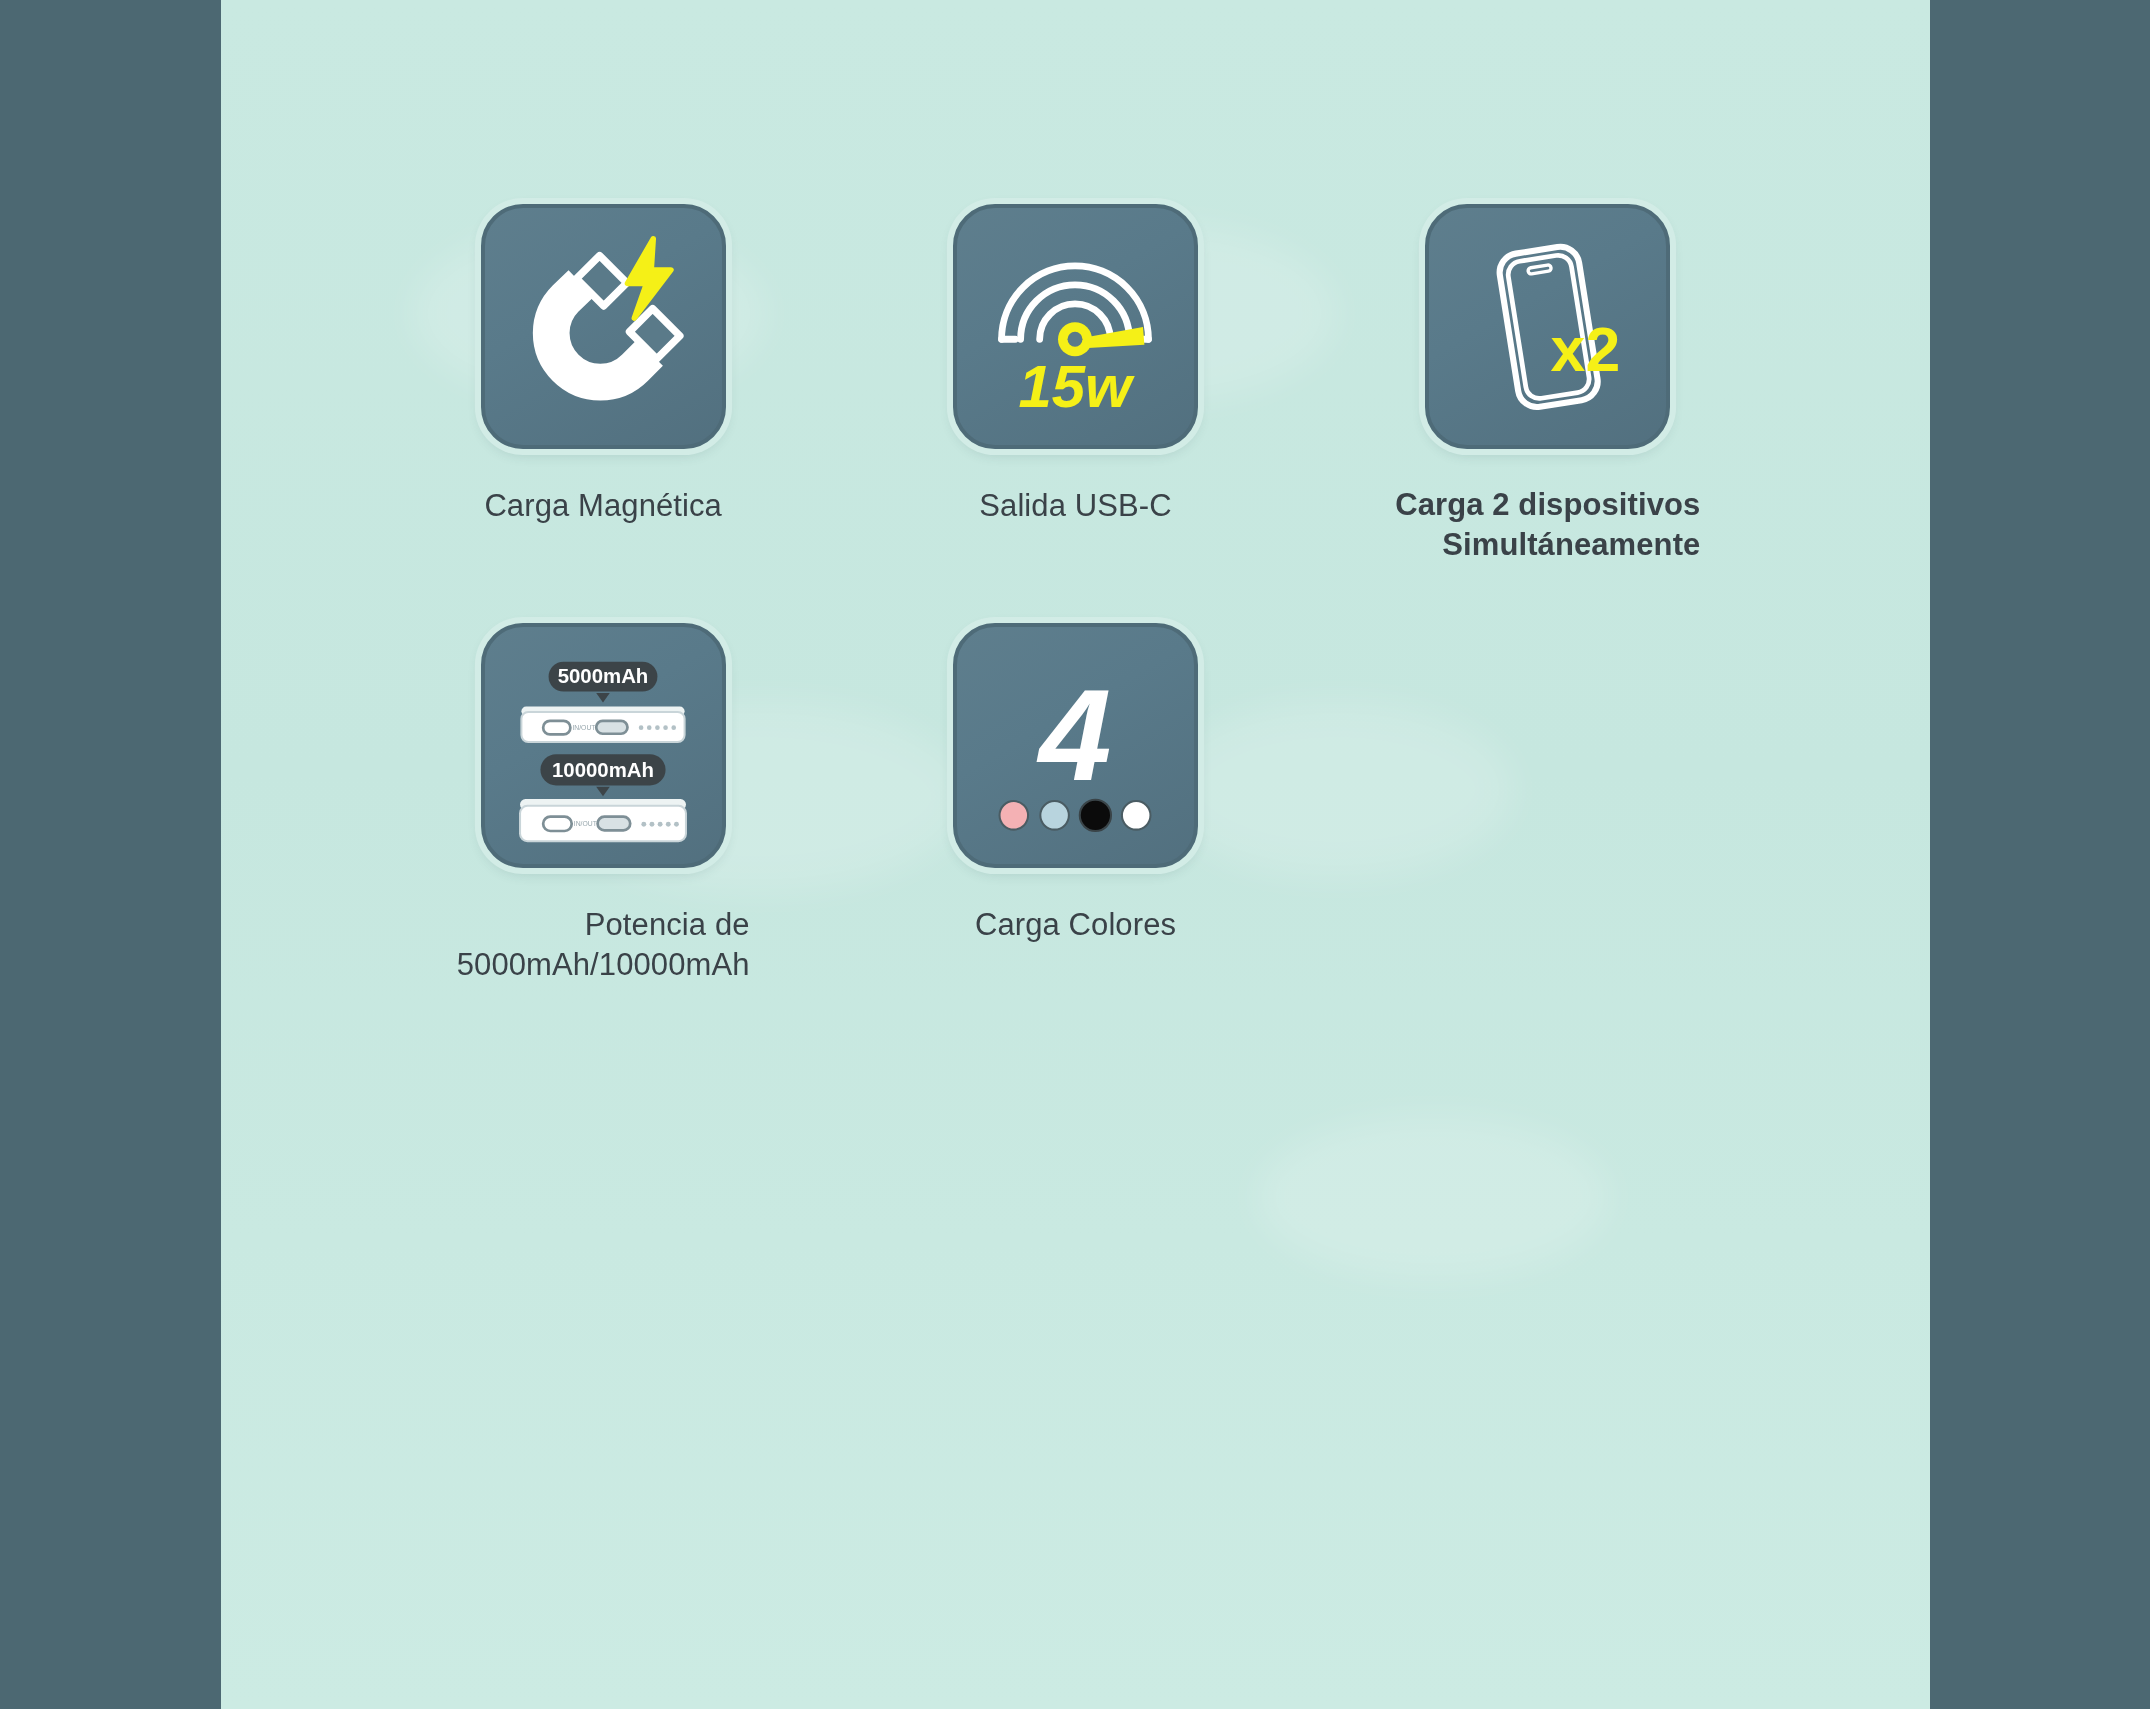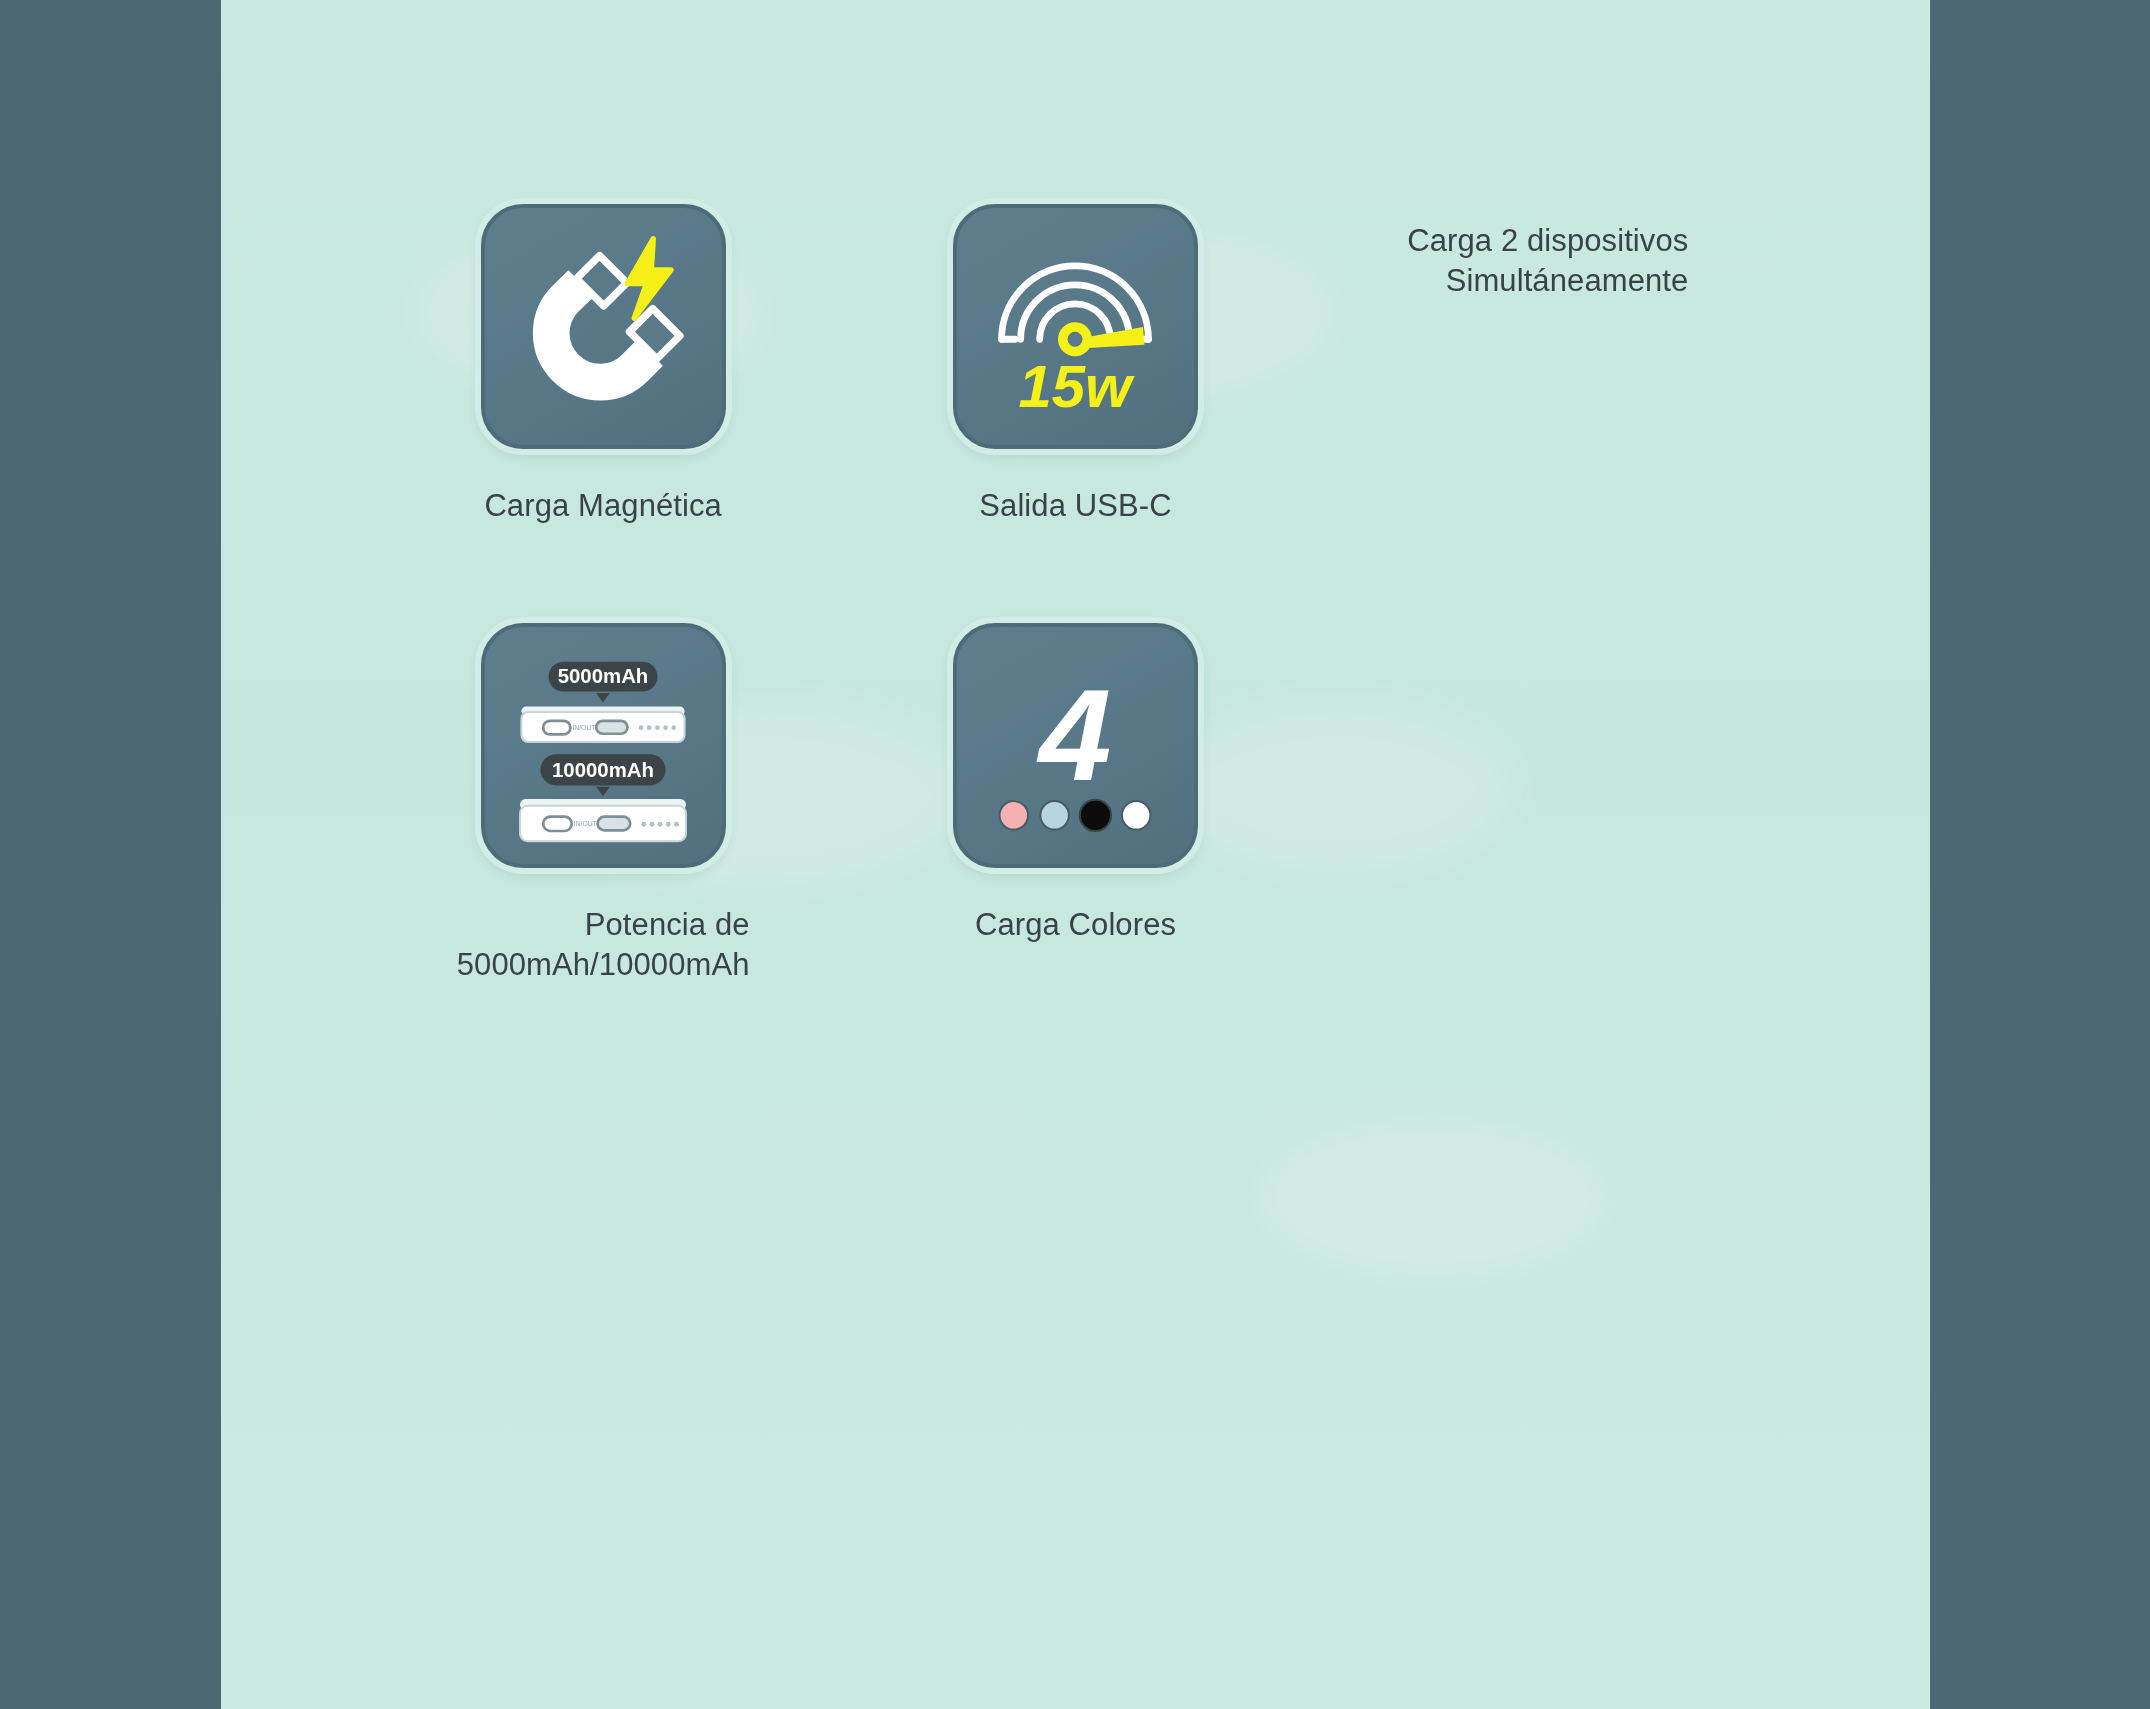--- a/index.html
+++ b/index.html
@@ -81,21 +81,21 @@
   .caption {
     margin-top: 37px;
     text-align: right;
     color: #3A4248;
     font-size: 31px;
     line-height: 1.30;
     letter-spacing: 0.1px;
     white-space: pre-line;
     font-weight: 400;
   }
-  .caption.tight { margin-top: 17px; }
+  .caption.tight { margin-top: 36px; font-weight: bold; }
 </style>
 </head>
 <body>
 
 <div id="stage">
 
   <div id="panel">
     <div class="ghost" style="left:191px;  top:225px;  width:354px; height:177px;"></div>
     <div class="ghost" style="left:762px; top:225px;  width:354px; height:177px;"></div>
     <div class="ghost" style="left:327px;  top:701px; width:422px; height:191px;"></div>
@@ -134,20 +134,30 @@
           <path d="M150 168 L250 150 L252 176 L150 182 Z" fill="#F5F017"></path>
           <circle cx="150" cy="168" r="25" fill="#F5F017"></circle>
           <circle cx="150" cy="168" r="11" fill="#5A7A89"></circle>
           <text x="150" y="268" text-anchor="middle" font-family="'Liberation Sans', sans-serif" font-size="88" font-weight="700" font-style="italic" fill="#F5F017">15w</text>
         </svg>
       </div>
       <div class="caption">Salida USB-C</div>
     </div>
 
     <div class="cell">
+      <div class="tile">
+        <svg width="204" height="204" viewBox="0 0 300 300" aria-hidden="true">
+          <g transform="rotate(-9 150 150)">
+            <rect x="92" y="36" width="118" height="228" rx="28" ry="28" fill="none" stroke="#FFFFFF" stroke-width="9"></rect>
+            <rect x="104" y="48" width="94" height="204" rx="20" ry="20" fill="none" stroke="#FFFFFF" stroke-width="7"></rect>
+            <rect x="134" y="60" width="34" height="9" rx="4.5" ry="4.5" fill="none" stroke="#FFFFFF" stroke-width="5"></rect>
+          </g>
+          <text x="205" y="215" text-anchor="middle" font-family="'Liberation Sans', sans-serif" font-size="92" font-weight="700" fill="#F5F017">x2</text>
+        </svg>
+      </div>
       <div class="caption tight">Carga 2 dispositivos
 Simultáneamente</div>
     </div>
 
 
 
     <div class="cell">
       <div class="tile">
         <svg width="204" height="204" viewBox="0 0 300 300" aria-hidden="true">
 

